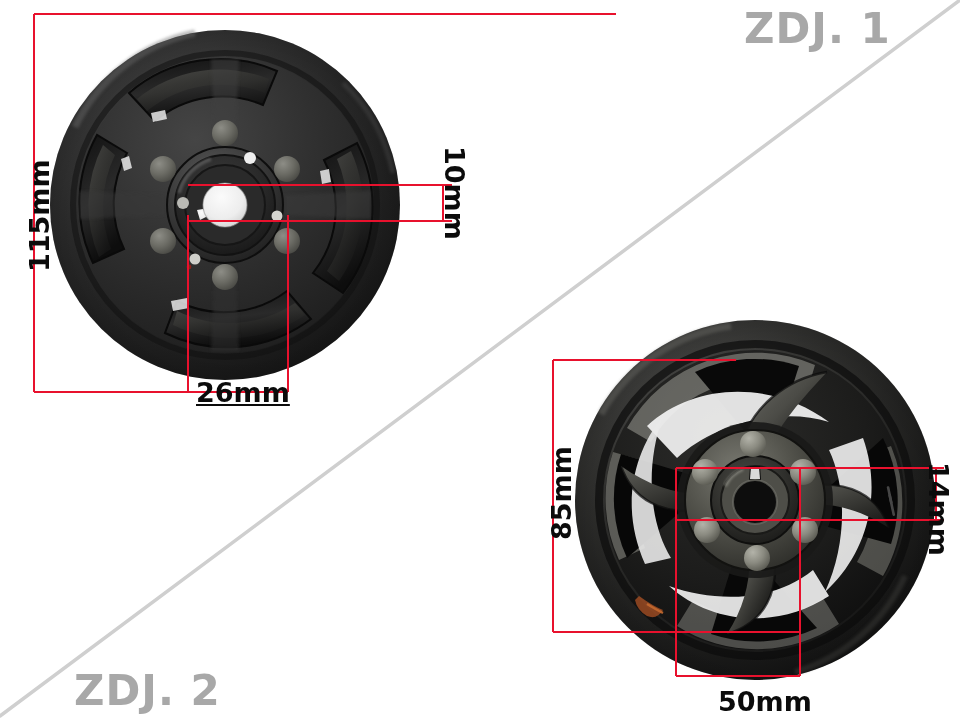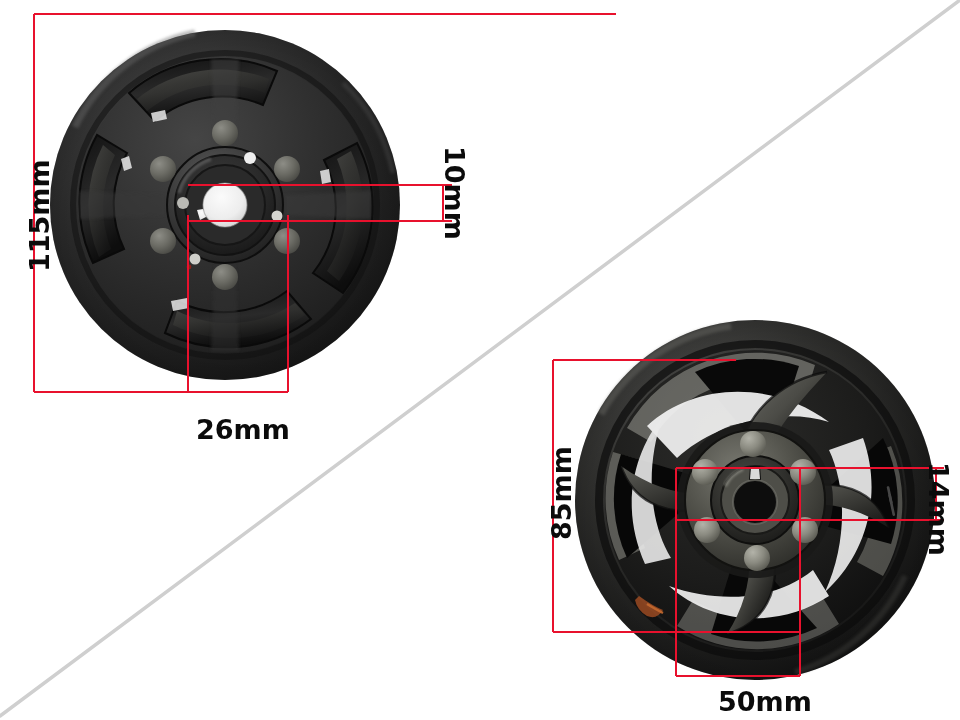--- a/index.html
+++ b/index.html
@@ -377,25 +377,27 @@
       <g>
         <line x1="676" y1="468" x2="944" y2="468"></line>
         <line x1="676" y1="520" x2="944" y2="520"></line>
         <line x1="936" y1="468" x2="936" y2="520"></line>
       </g>
     </g>
   </svg>
 
   <div class="dim-label v-up" id="lbl-115" style="left:26px; top:272px;">115mm</div>
 
-  <div class="dim-label h" id="lbl-26" style="left:196px; top:416px;">26mm</div>
+  <div class="dim-label h" id="lbl-26" style="left:196px; top:379px;text-decoration:underline;">26mm</div>
 
   <div class="dim-label v-down" id="lbl-10" style="left:468px; top:146px;">10mm</div>
 
   <div class="dim-label v-up" id="lbl-85" style="left:548px; top:540px;">85mm</div>
 
   <div class="dim-label h" id="lbl-50" style="left:718px; top:688px;">50mm</div>
 
   <div class="dim-label v-down" id="lbl-14" style="left:952px; top:462px;">14mm</div>
 
-
+  <div class="wm" id="wm-1" style="left: 744px; top: 8px; color: rgb(168, 168, 168);">ZDJ. 1</div>
+
+  <div class="wm" id="wm-2" style="left: 74px; top: 670px; color: rgb(168, 168, 168);">ZDJ. 2</div>
 
 </div>
 
 </body></html>

